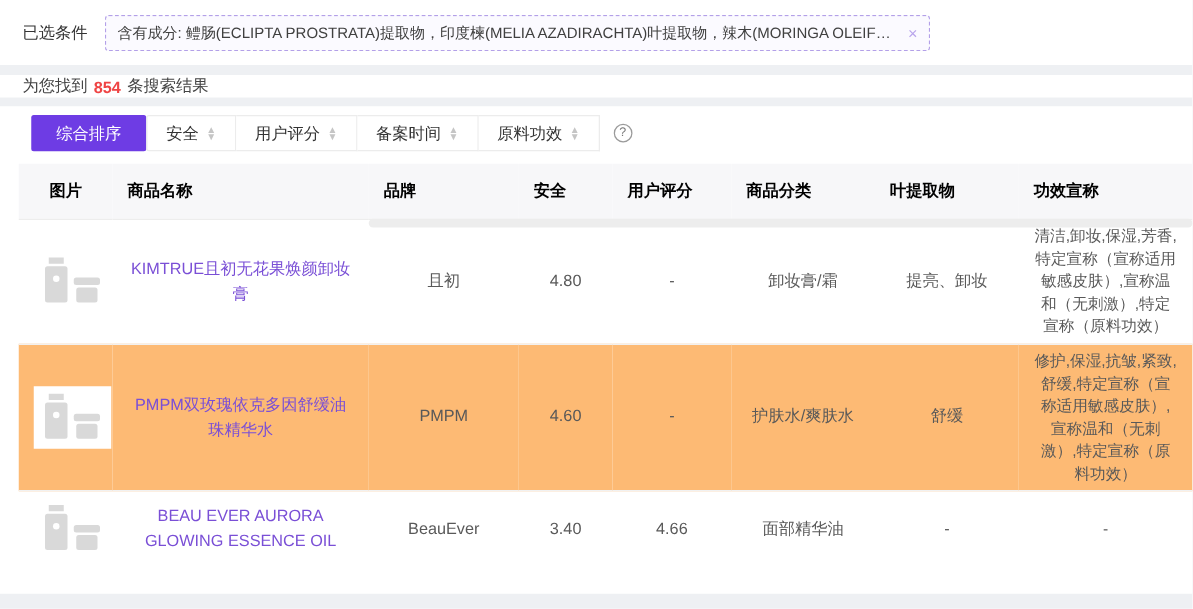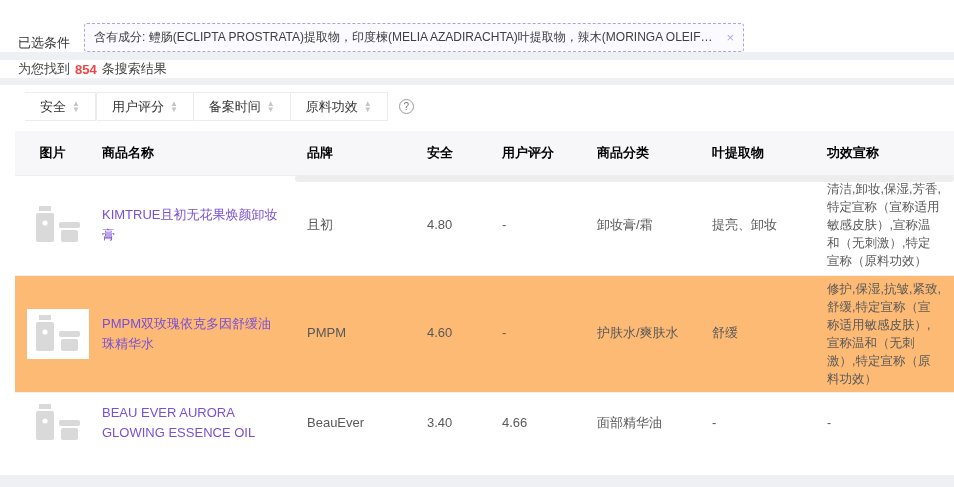--- a/index.html
+++ b/index.html
@@ -3,21 +3,21 @@
 <meta charset="utf-8">
 <style>
   * { margin:0; padding:0; box-sizing:border-box; }
   html,body { width:954px; height:487px; overflow:hidden; }
   body {
     font-family:"Liberation Sans","DejaVu Sans",sans-serif;
     background:#eef0f3; color:#333; font-size:13px;
   }
   
   .topbar {
-    background:#fff; height:52px; display:flex; align-items:flex-end;
+    background:#fff; height:52px; display:flex; align-items:center;
     padding:0 14px 0 18px; gap:14px;
   }
   .topbar-label { color:#333; font-size:13px; white-space:nowrap; }
   .filter-tag {
     display:inline-flex; align-items:center; gap:7px;
     border:1px dashed #b3a0e8; background:#fbfaff; border-radius:3px;
     padding:5px 9px; font-size:12px; color:#404040;
     max-width:660px; white-space:nowrap; overflow:hidden;
   }
   .filter-tag .txt { overflow:hidden; text-overflow:ellipsis; }
@@ -65,21 +65,21 @@
     background:#f7f7f9; height:44px; font-weight:700; color:#000000;
     text-align:left; padding:0 12px; border-bottom:1px solid #ededed;
   }
   .grid thead th.th-img { text-align:center; }
   .scroll-track {
     position:absolute; left:295px; right:0; top:44px; height:7px;
     background:#ededed; border-radius:4px;
   }
   .grid tbody td {
     padding:4px 12px; color:#595959; border-bottom:1px solid #f1f1f1;
-    vertical-align:middle; line-height:1.45; word-break:break-word;
+    vertical-align:middle; line-height:1.45; word-break:break-word;text-align:center;
   }
   tr.r0 td { height:100px; }
   tr.r1 td { height:102px; }
   tr.r2 td { height:52px; }
   tr.r3 td { height:60px; border-bottom:none; }
   tr.hl td { background:#fdba74; }
   .thumb {
     width:62px; height:50px; background:#fff; display:flex;
     align-items:center; justify-content:center; margin:0 auto;
   }
@@ -99,20 +99,23 @@
 
 <div class="results-bar">
   <span>为您找到</span>
   <b>854</b>
   <span>条搜索结果</span>
 </div>
 
 <div class="panel">
 
   <div class="sort-tabs">
+    <div class="tab active">
+      <span>综合排序</span>
+    </div>
     <div class="tab">
       <span>安全</span>
       <span class="sorter">
         <span>▲</span>
         <span>▼</span>
       </span>
     </div>
     <div class="tab">
       <span>用户评分</span>
       <span class="sorter">

